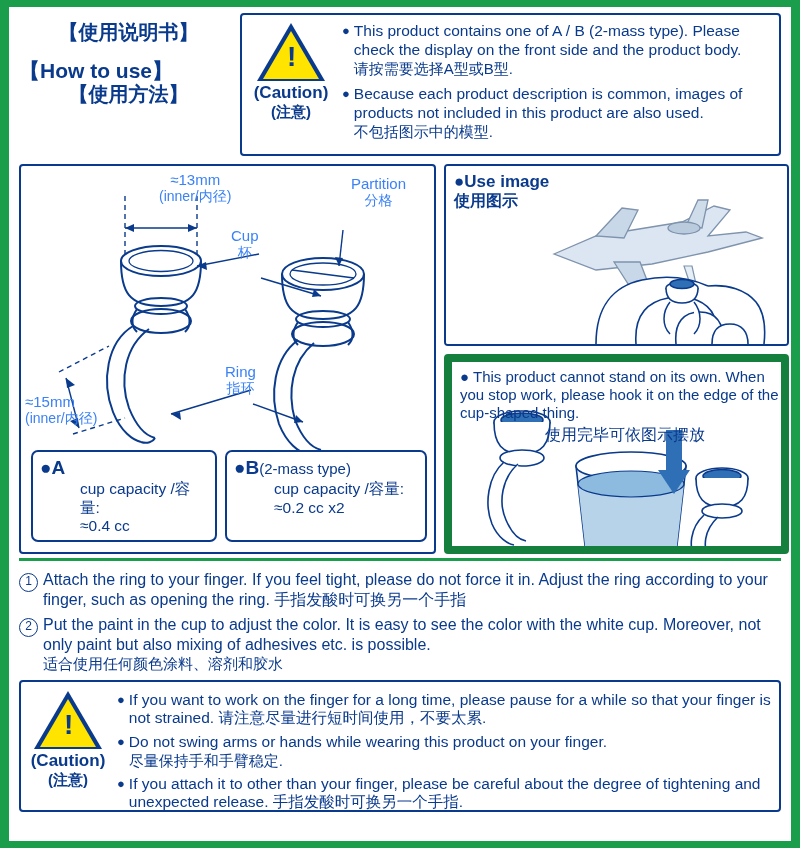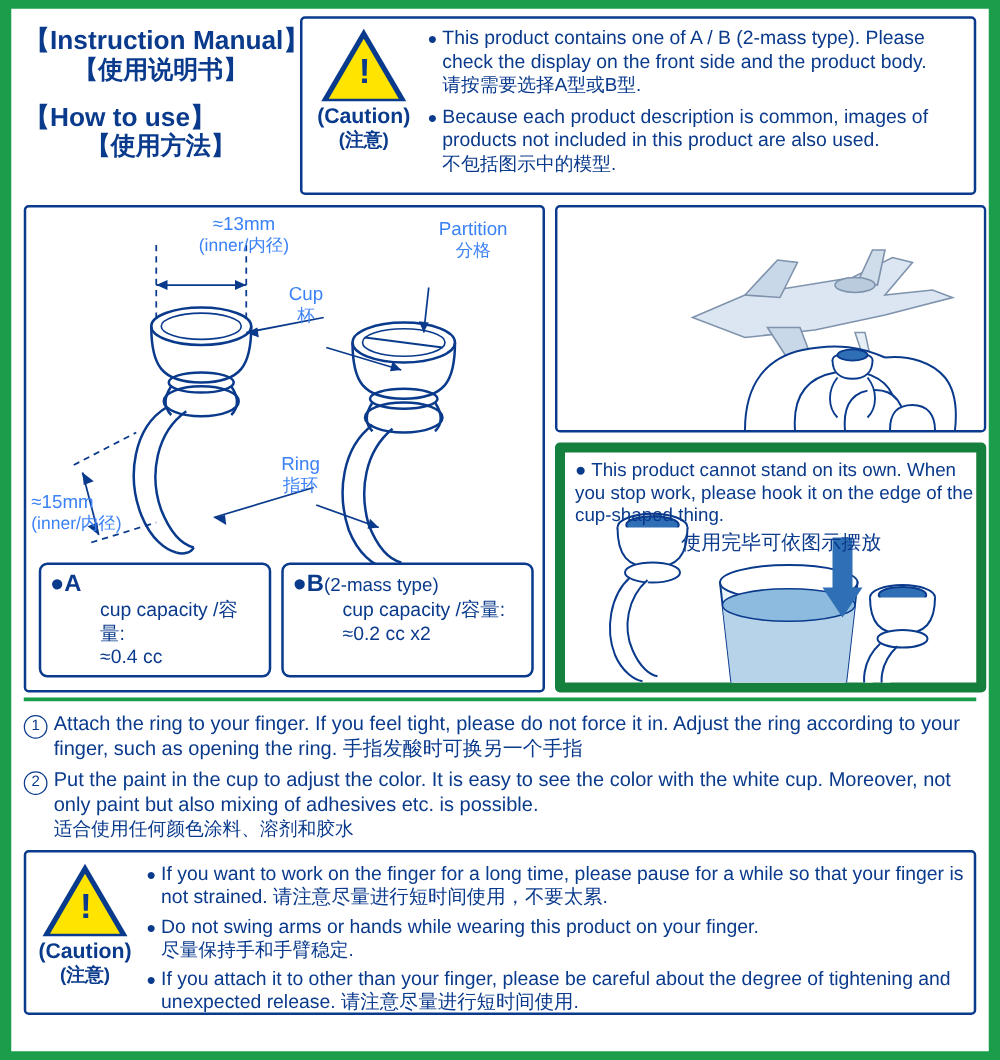--- a/index.html
+++ b/index.html
@@ -94,21 +94,20 @@
   .sep{height:3px;background:#1a9e4b;margin:4px 0 0 0;}
 </style>
 </head>
 <body>
 
 <div class="page">
  <div class="inner">
 
   <div class="header">
     <div class="titles">
-      <div class="t-line">【Instruction Manual】</div>
       <div class="t-line cn">【使用说明书】</div>
       <div class="t-gap"></div>
       <div class="t-line">【How to use】</div>
       <div class="t-line cn">【使用方法】</div>
     </div>
 
     <div class="caution-box">
       <div class="caution-mark">
         <div class="tri">
           <div class="in"></div>
@@ -257,20 +256,24 @@
           </g>
 
           <g stroke="#0a3a8c" stroke-width="1.5" fill="#ffffff">
             <ellipse cx="236" cy="122" rx="16" ry="6"></ellipse>
             <path d="M220,122 C220,132 226,137 236,137 C246,137 252,132 252,122" fill="#ffffff"></path>
             <ellipse cx="236" cy="118" rx="12" ry="4.5" fill="#2f6fb5" stroke="#0a3a8c"></ellipse>
             <path d="M224,136 C216,146 216,160 224,168"></path>
             <path d="M248,136 C256,146 256,160 248,168"></path>
           </g>
         </svg>
+        <div class="useimg-title">
+          <span>●</span><span>Use image</span>
+          <span class="cn">使用图示</span>
+        </div>
       </div>
 
       <div class="right-bot">
         <svg width="341" height="196" viewBox="0 0 341 196" style="position:absolute;left:0;top:0;">
 
           <path d="M124,104 L134,192 L224,192 L234,104 Z" fill="#eaf2fa" stroke="#0a3a8c" stroke-width="1.6"></path>
           <path d="M126,122 L232,122 L224,192 L134,192 Z" fill="#b7d3ea" stroke="none"></path>
           <ellipse cx="179" cy="104" rx="55" ry="14" fill="#ffffff" stroke="#0a3a8c" stroke-width="1.6"></ellipse>
           <ellipse cx="179" cy="122" rx="53" ry="13" fill="#8dbbdf" stroke="#0a3a8c" stroke-width="1.2"></ellipse>
 
@@ -347,20 +350,20 @@
         <span class="dot">●</span>
         <span class="bt">
           <span>Do not swing arms or hands while wearing this product on your finger.</span>
           <span class="cn" style="display:block">尽量保持手和手臂稳定.</span>
         </span>
       </div>
       <div class="bullet-row">
         <span class="dot">●</span>
         <span class="bt">
           <span>If you attach it to other than your finger, please be careful about the degree of tightening and unexpected release.</span>
-          <span>请注意尽量进行短时间使用.</span>
+          <span>手指发酸时可换另一个手指.</span>
         </span>
       </div>
     </div>
   </div>
 
  </div>
 </div>
 
 </body></html>

